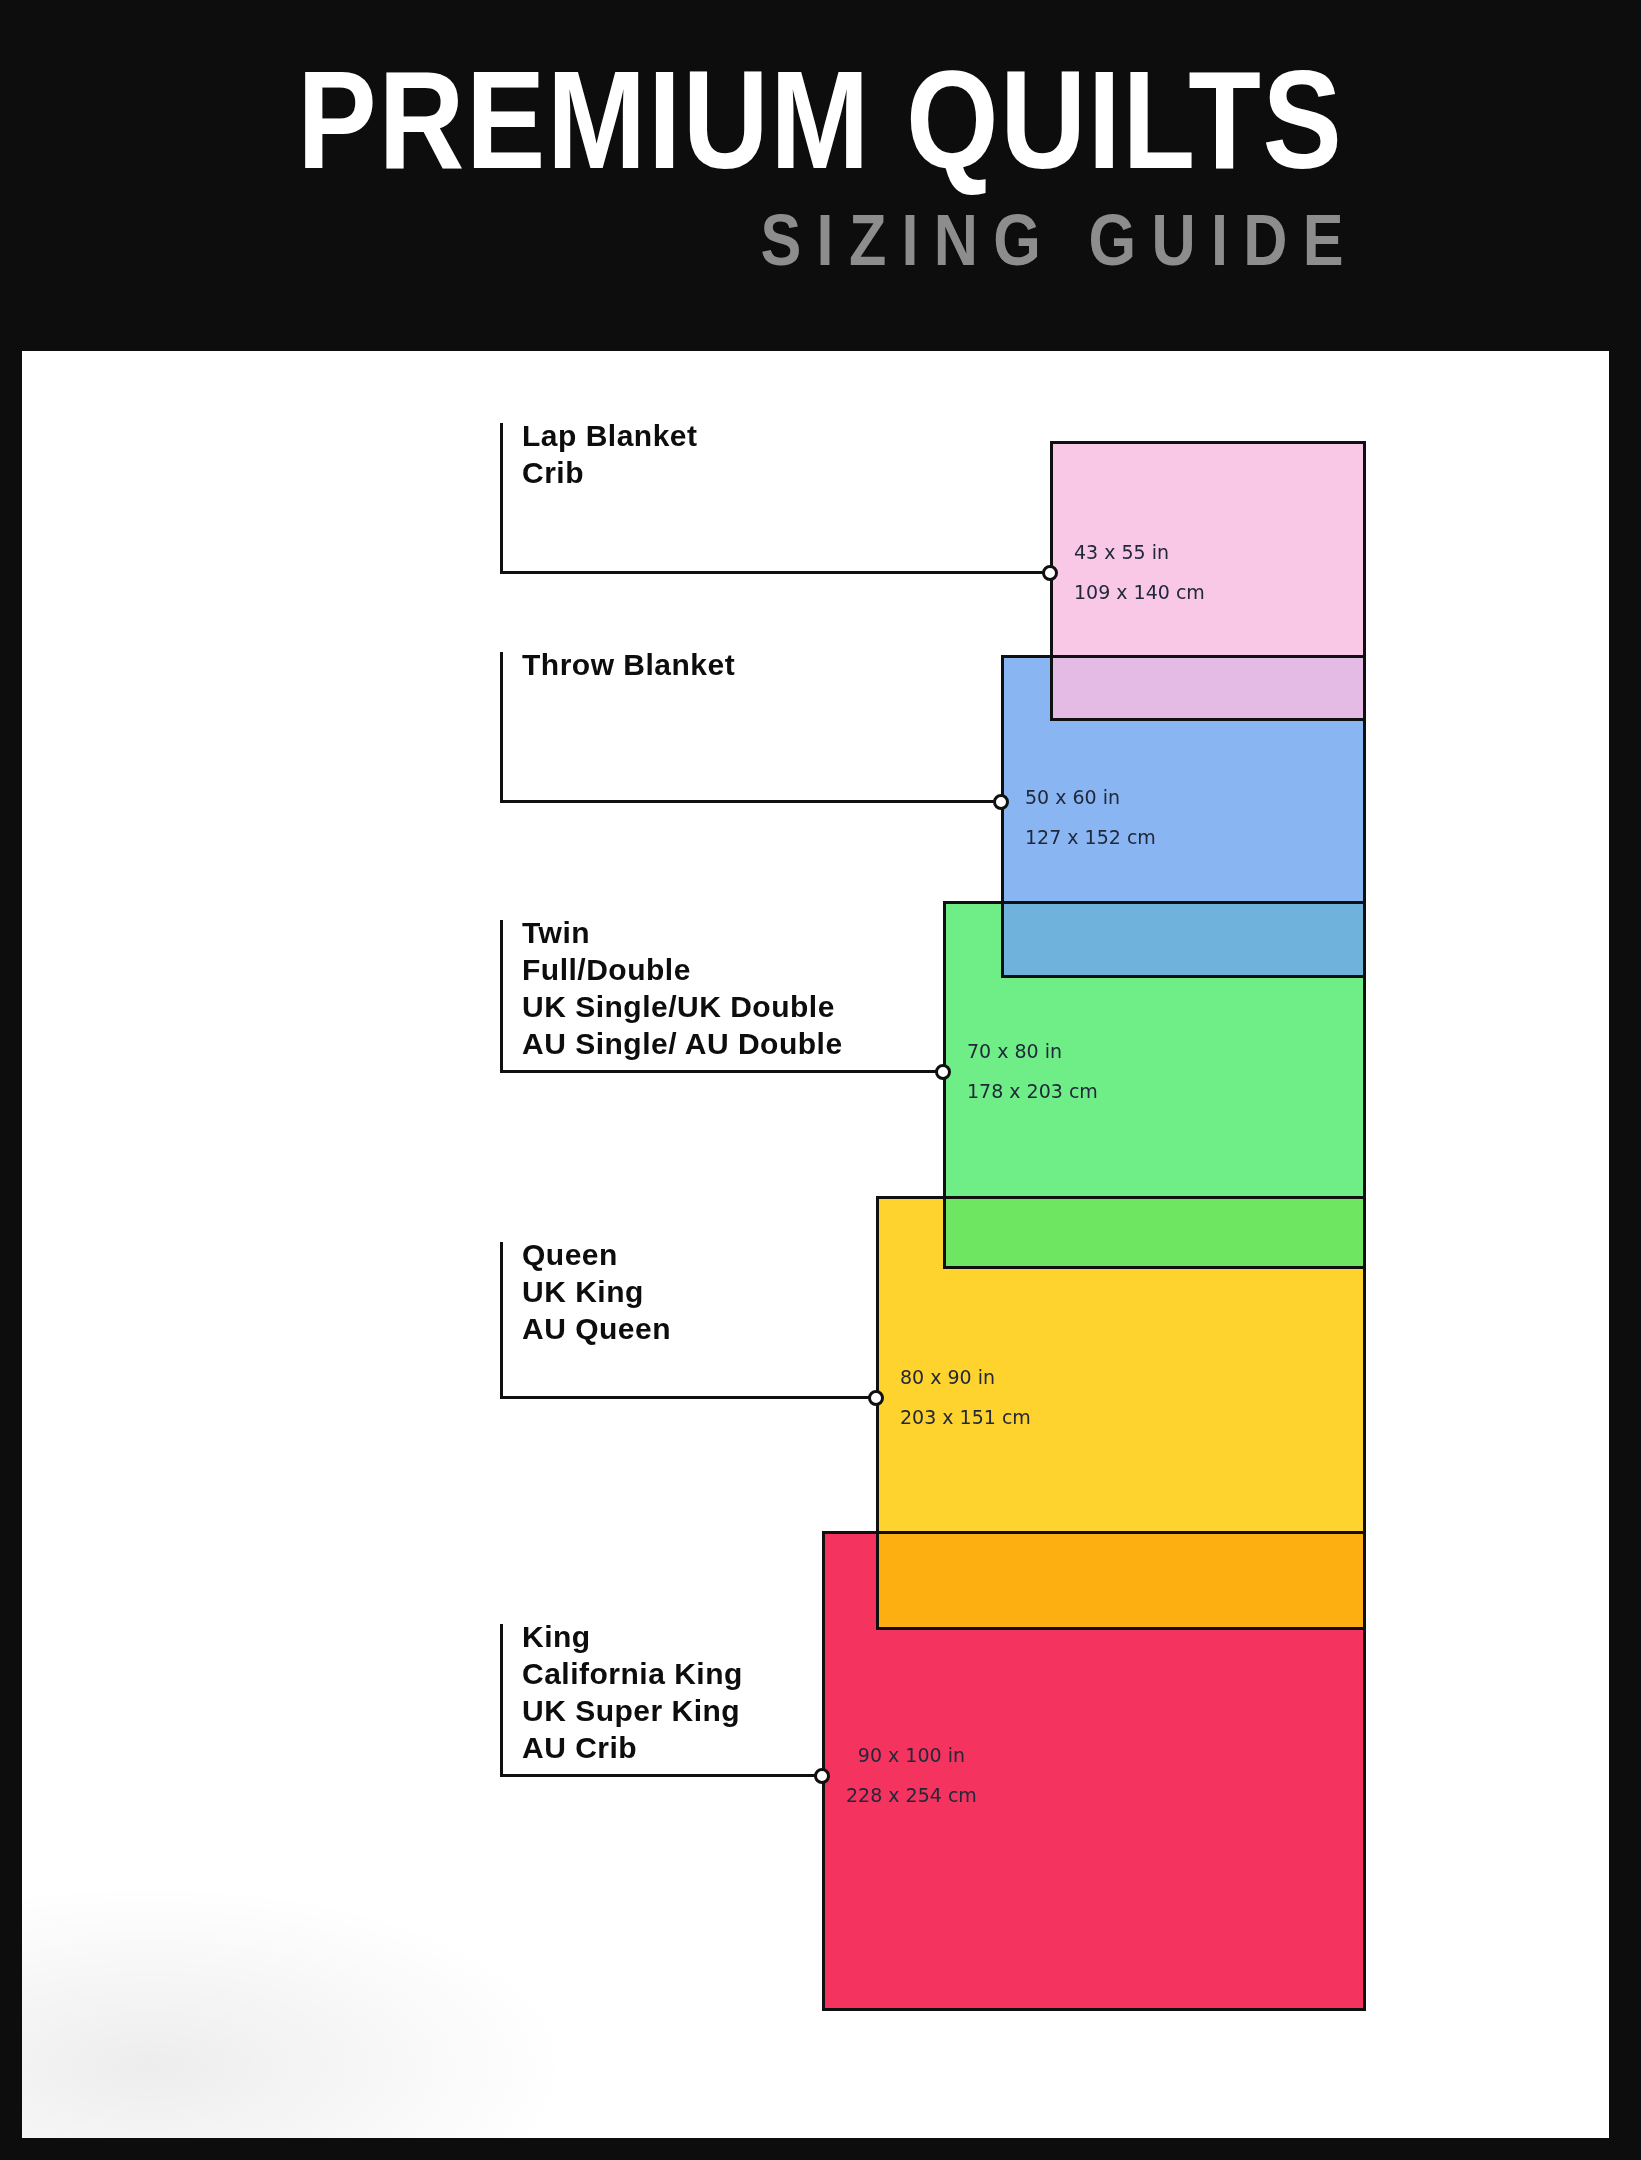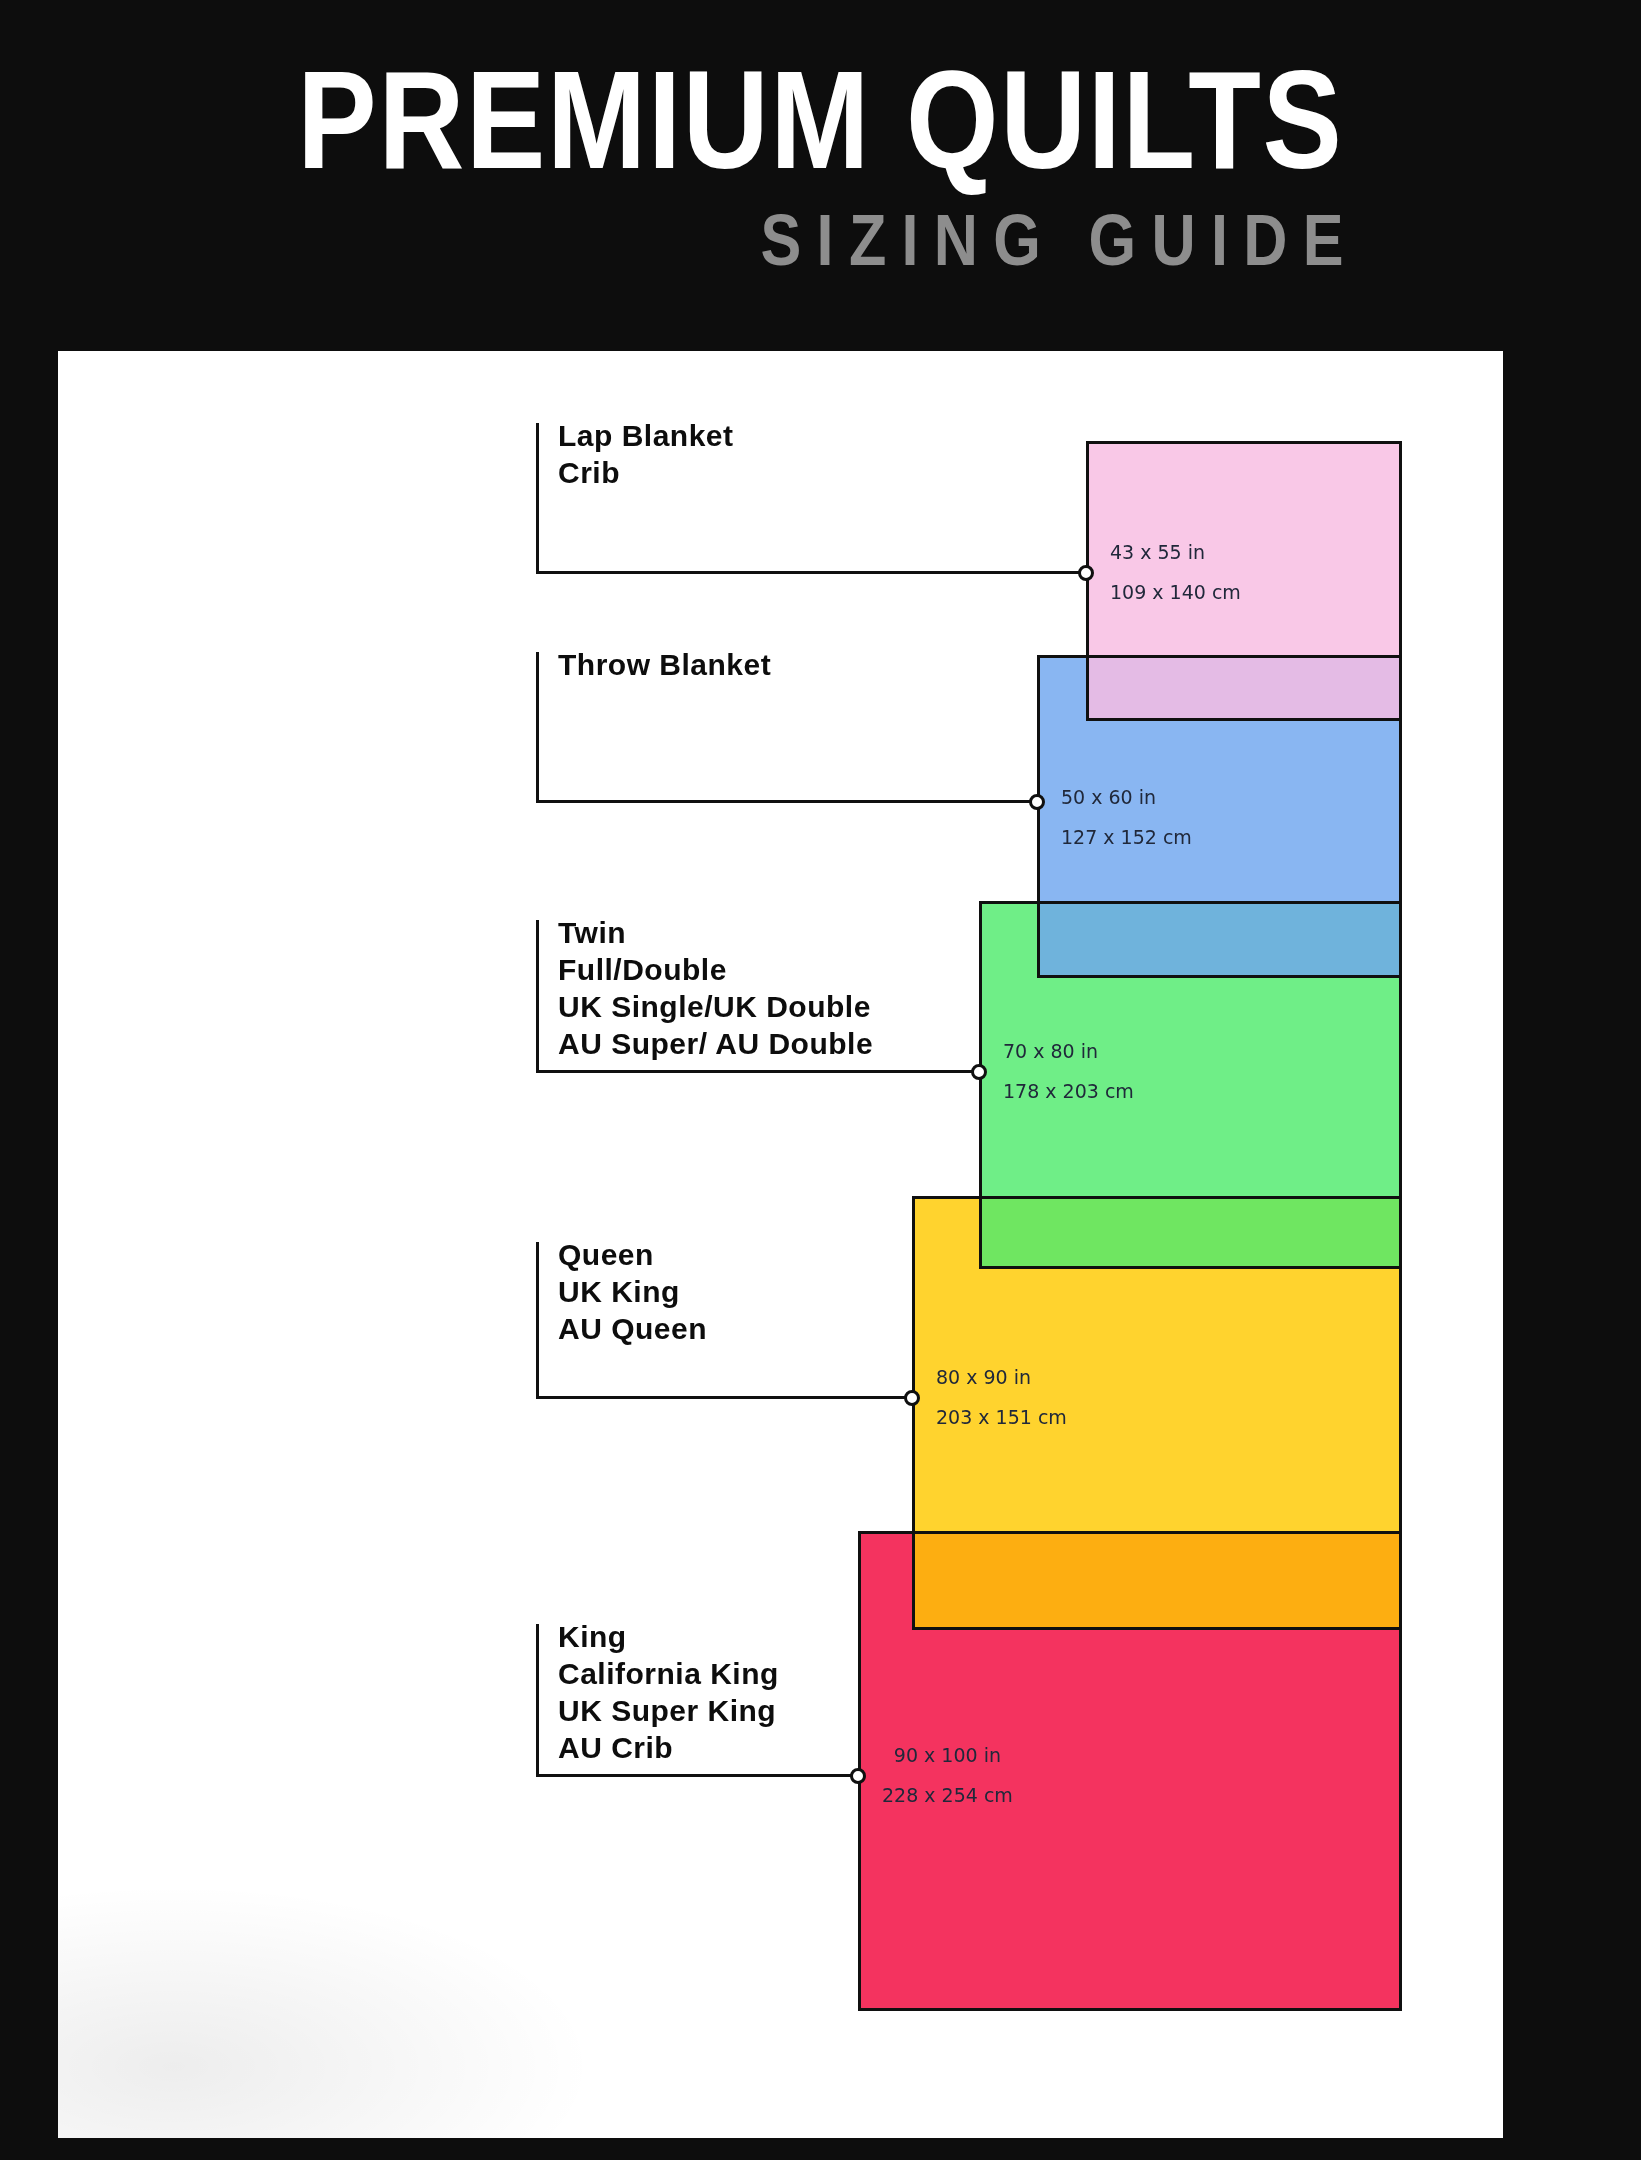--- a/index.html
+++ b/index.html
@@ -39,25 +39,24 @@
     margin-right: -18px;
     color: #8d8d8d;
     text-align: right;
     white-space: nowrap;
   }
 
   
   .content {
     position: absolute;
     left: 22px; top: 351px;
-    width: 1445px; height: 1787px;
+    width: 1587px; height: 1787px;
     background:
       radial-gradient(ellipse 600px 260px at 8% 96%, rgba(0,0,0,0.07), rgba(0,0,0,0) 70%),
       #ffffff;
-    margin-left: 36px;
   }
 
   
   .rect { position: absolute; box-sizing: border-box; }
   .fill { }
   .outline {
     border: 3px solid #101010;
     background: transparent;
     z-index: 20;
   }
@@ -187,21 +186,21 @@
   <div class="g3">
     <div class="rect fill" style="background-color: rgba(79, 234, 109, 0.82);"></div>
     <div class="rect outline"></div>
     <div class="vline"></div>
     <div class="hline"></div>
     <div class="dot"></div>
     <div class="label">
       <div>Twin</div>
       <div>Full/Double</div>
       <div>UK Single/UK Double</div>
-      <div>AU Super/ AU Double</div>
+      <div>AU Single/ AU Double</div>
     </div>
     <div class="dims">
       <div>70 x 80 in</div>
       <div>178 x 203 cm</div>
     </div>
   </div>
 
   <div class="g4">
     <div class="rect fill" style="background-color: rgba(255, 201, 0, 0.82);"></div>
     <div class="rect outline"></div>

